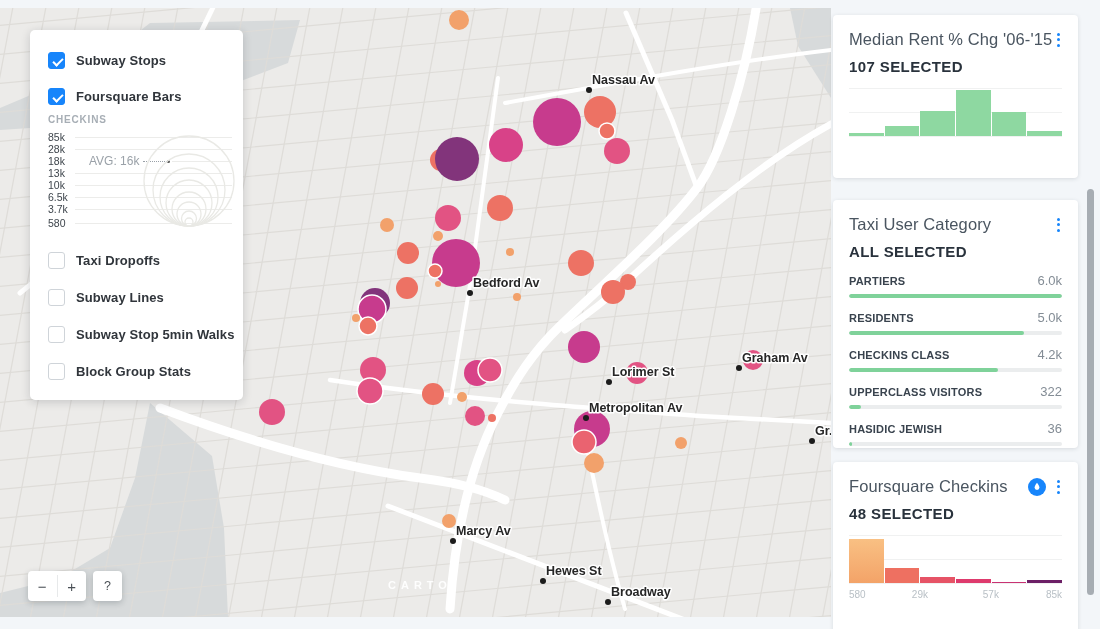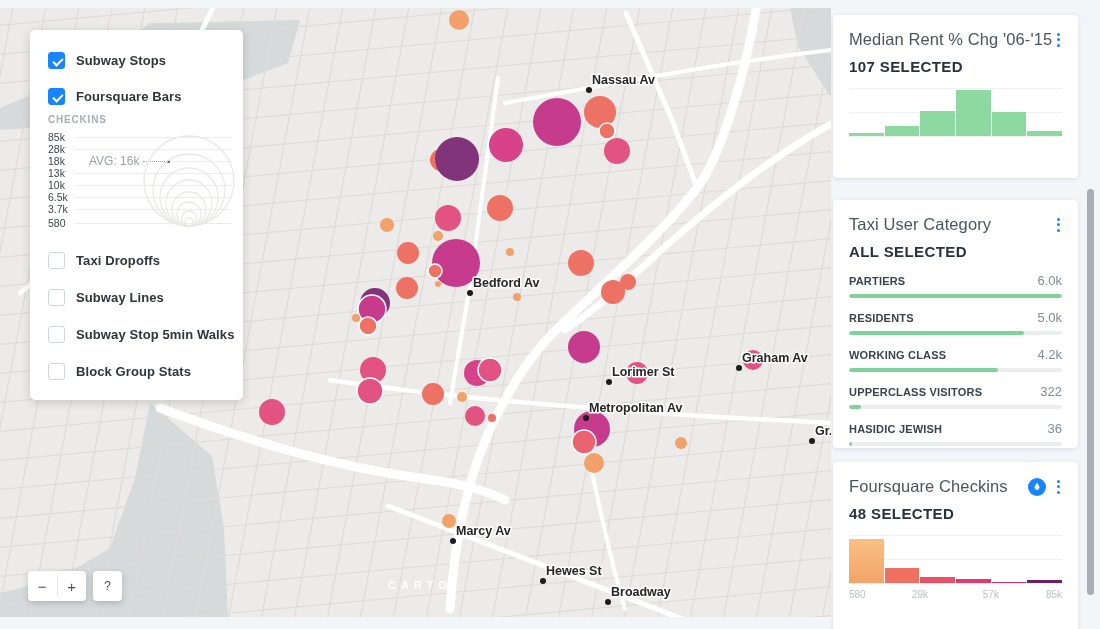--- a/index.html
+++ b/index.html
@@ -365,21 +365,21 @@
         <div class="cat-top">
           <span class="cat-label">RESIDENTS</span>
           <span class="cat-value">5.0k</span>
         </div>
         <div class="cat-track">
           <div class="cat-fill" style="width: 82%;"></div>
         </div>
       </div>
       <div class="cat-row">
         <div class="cat-top">
-          <span class="cat-label">WORKING CLASS</span>
+          <span class="cat-label">CHECKINS CLASS</span>
           <span class="cat-value">4.2k</span>
         </div>
         <div class="cat-track">
           <div class="cat-fill" style="width: 70%;"></div>
         </div>
       </div>
       <div class="cat-row">
         <div class="cat-top">
           <span class="cat-label">UPPERCLASS VISITORS</span>
           <span class="cat-value">322</span>

